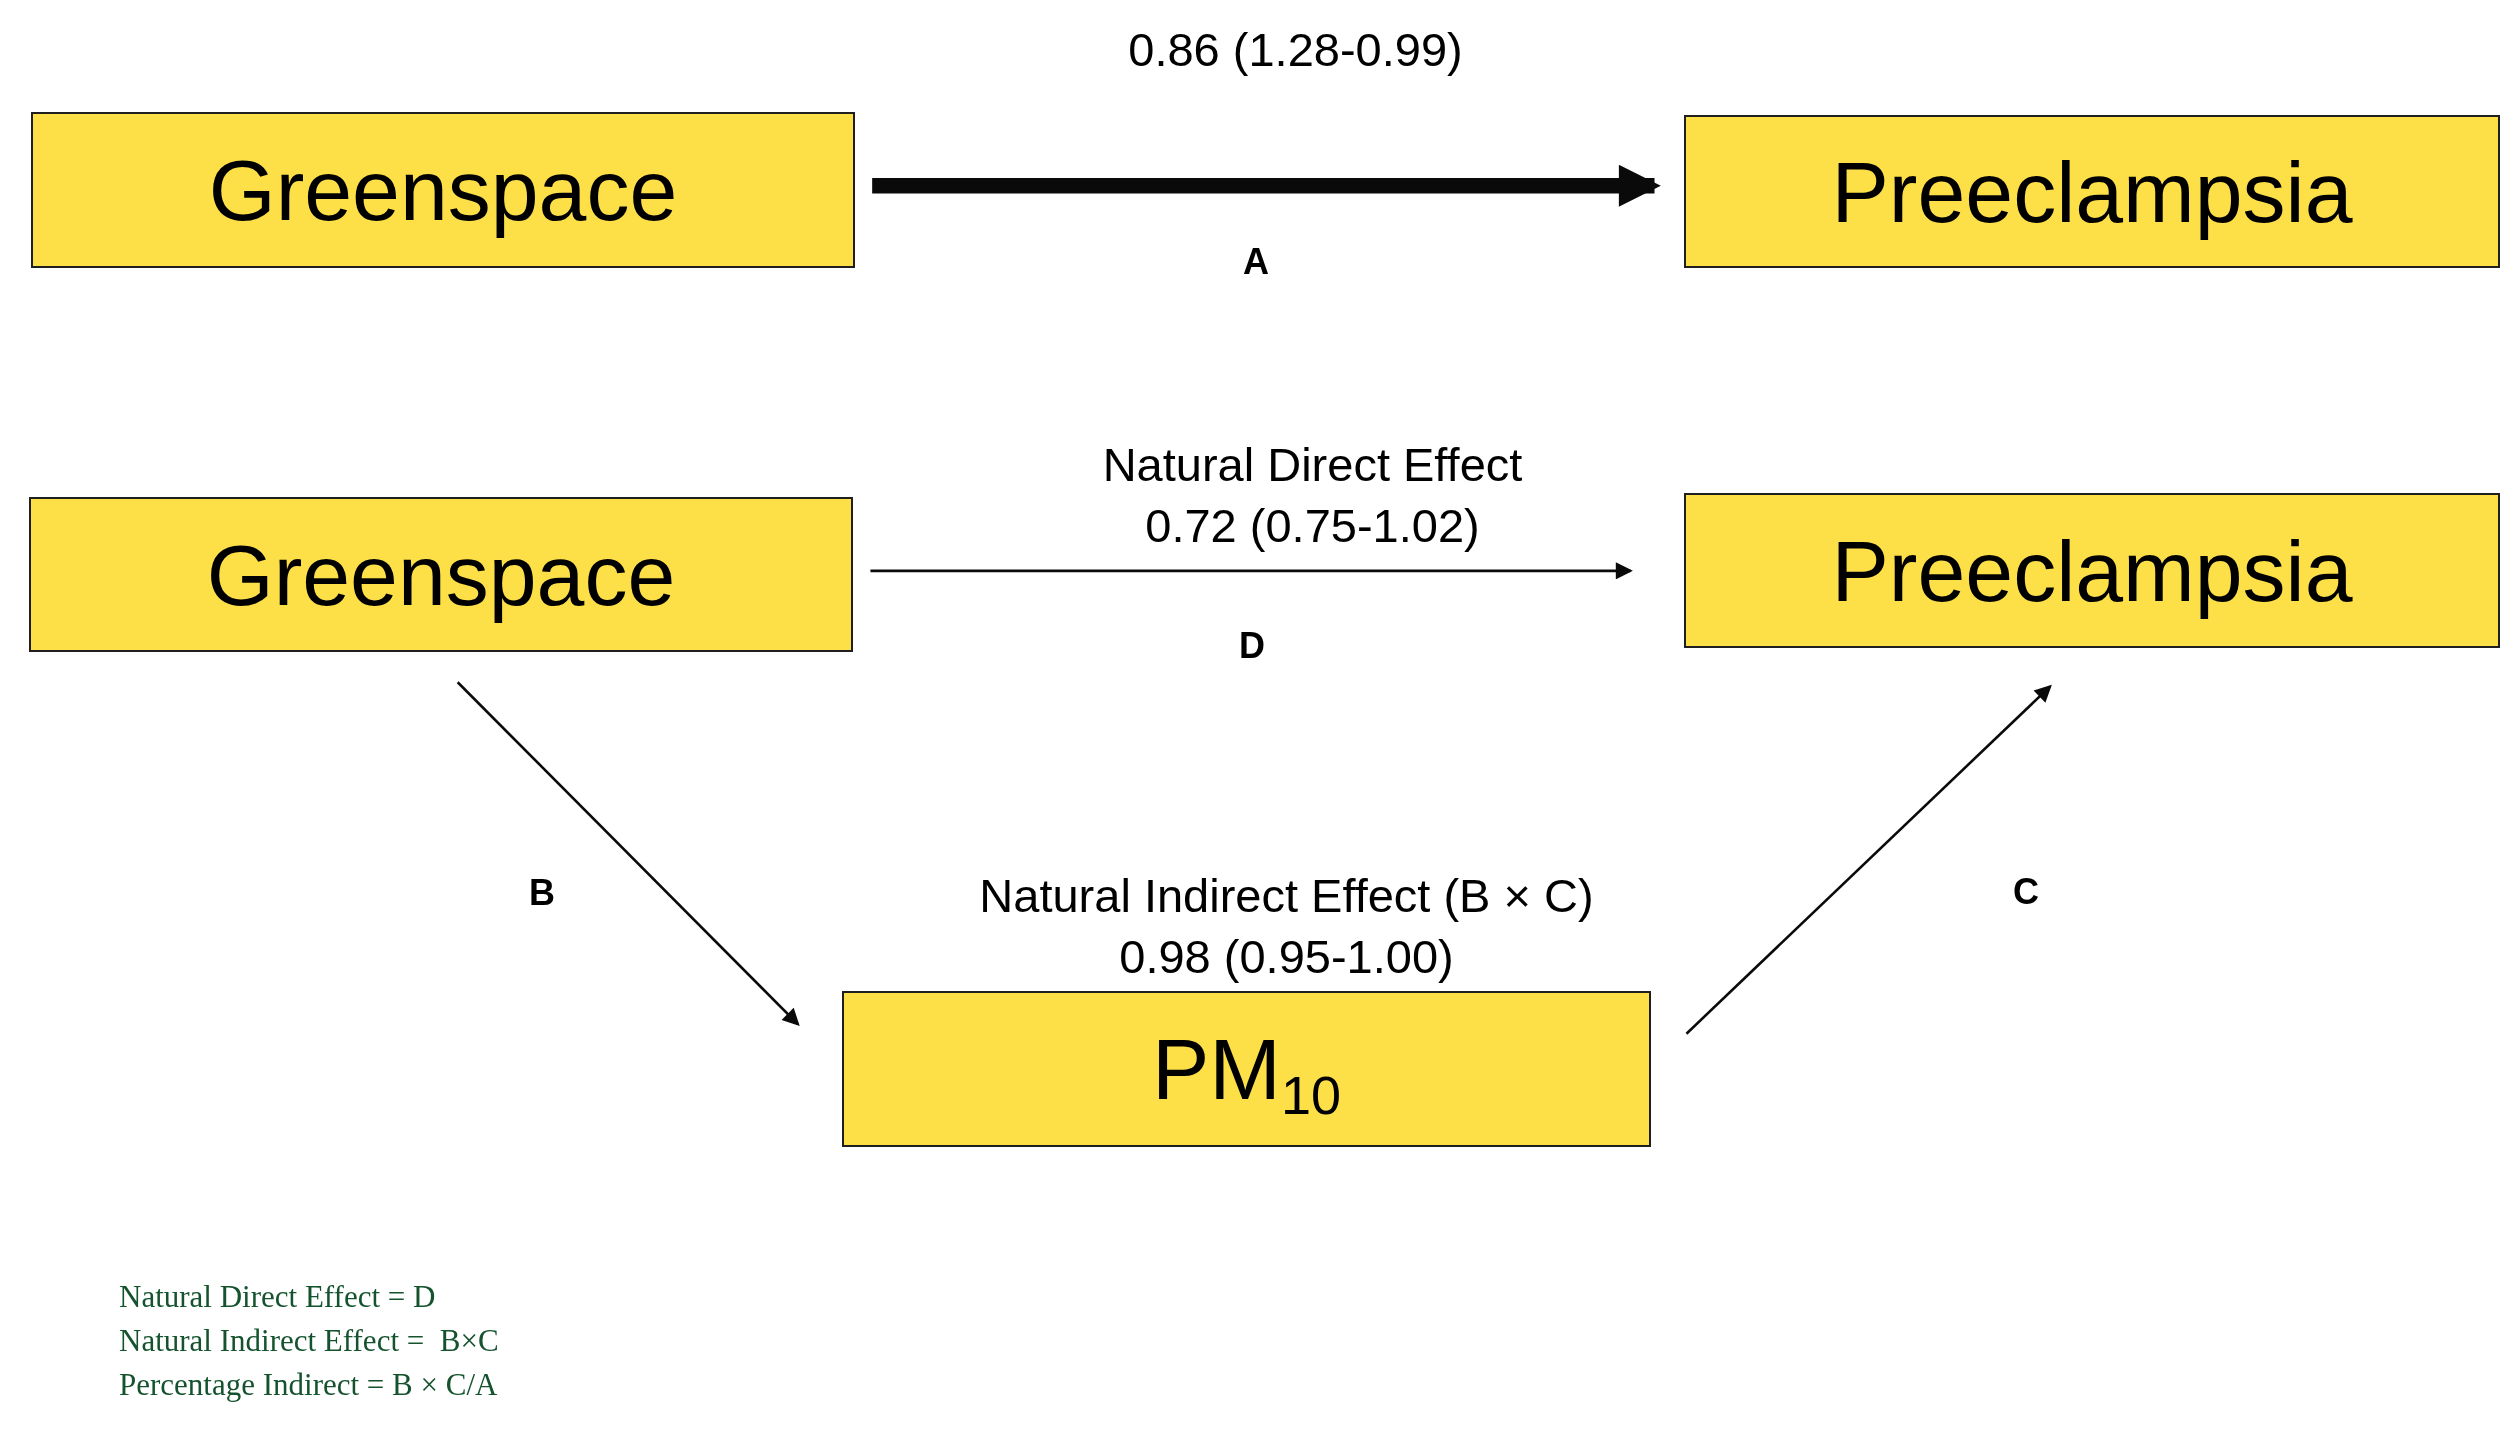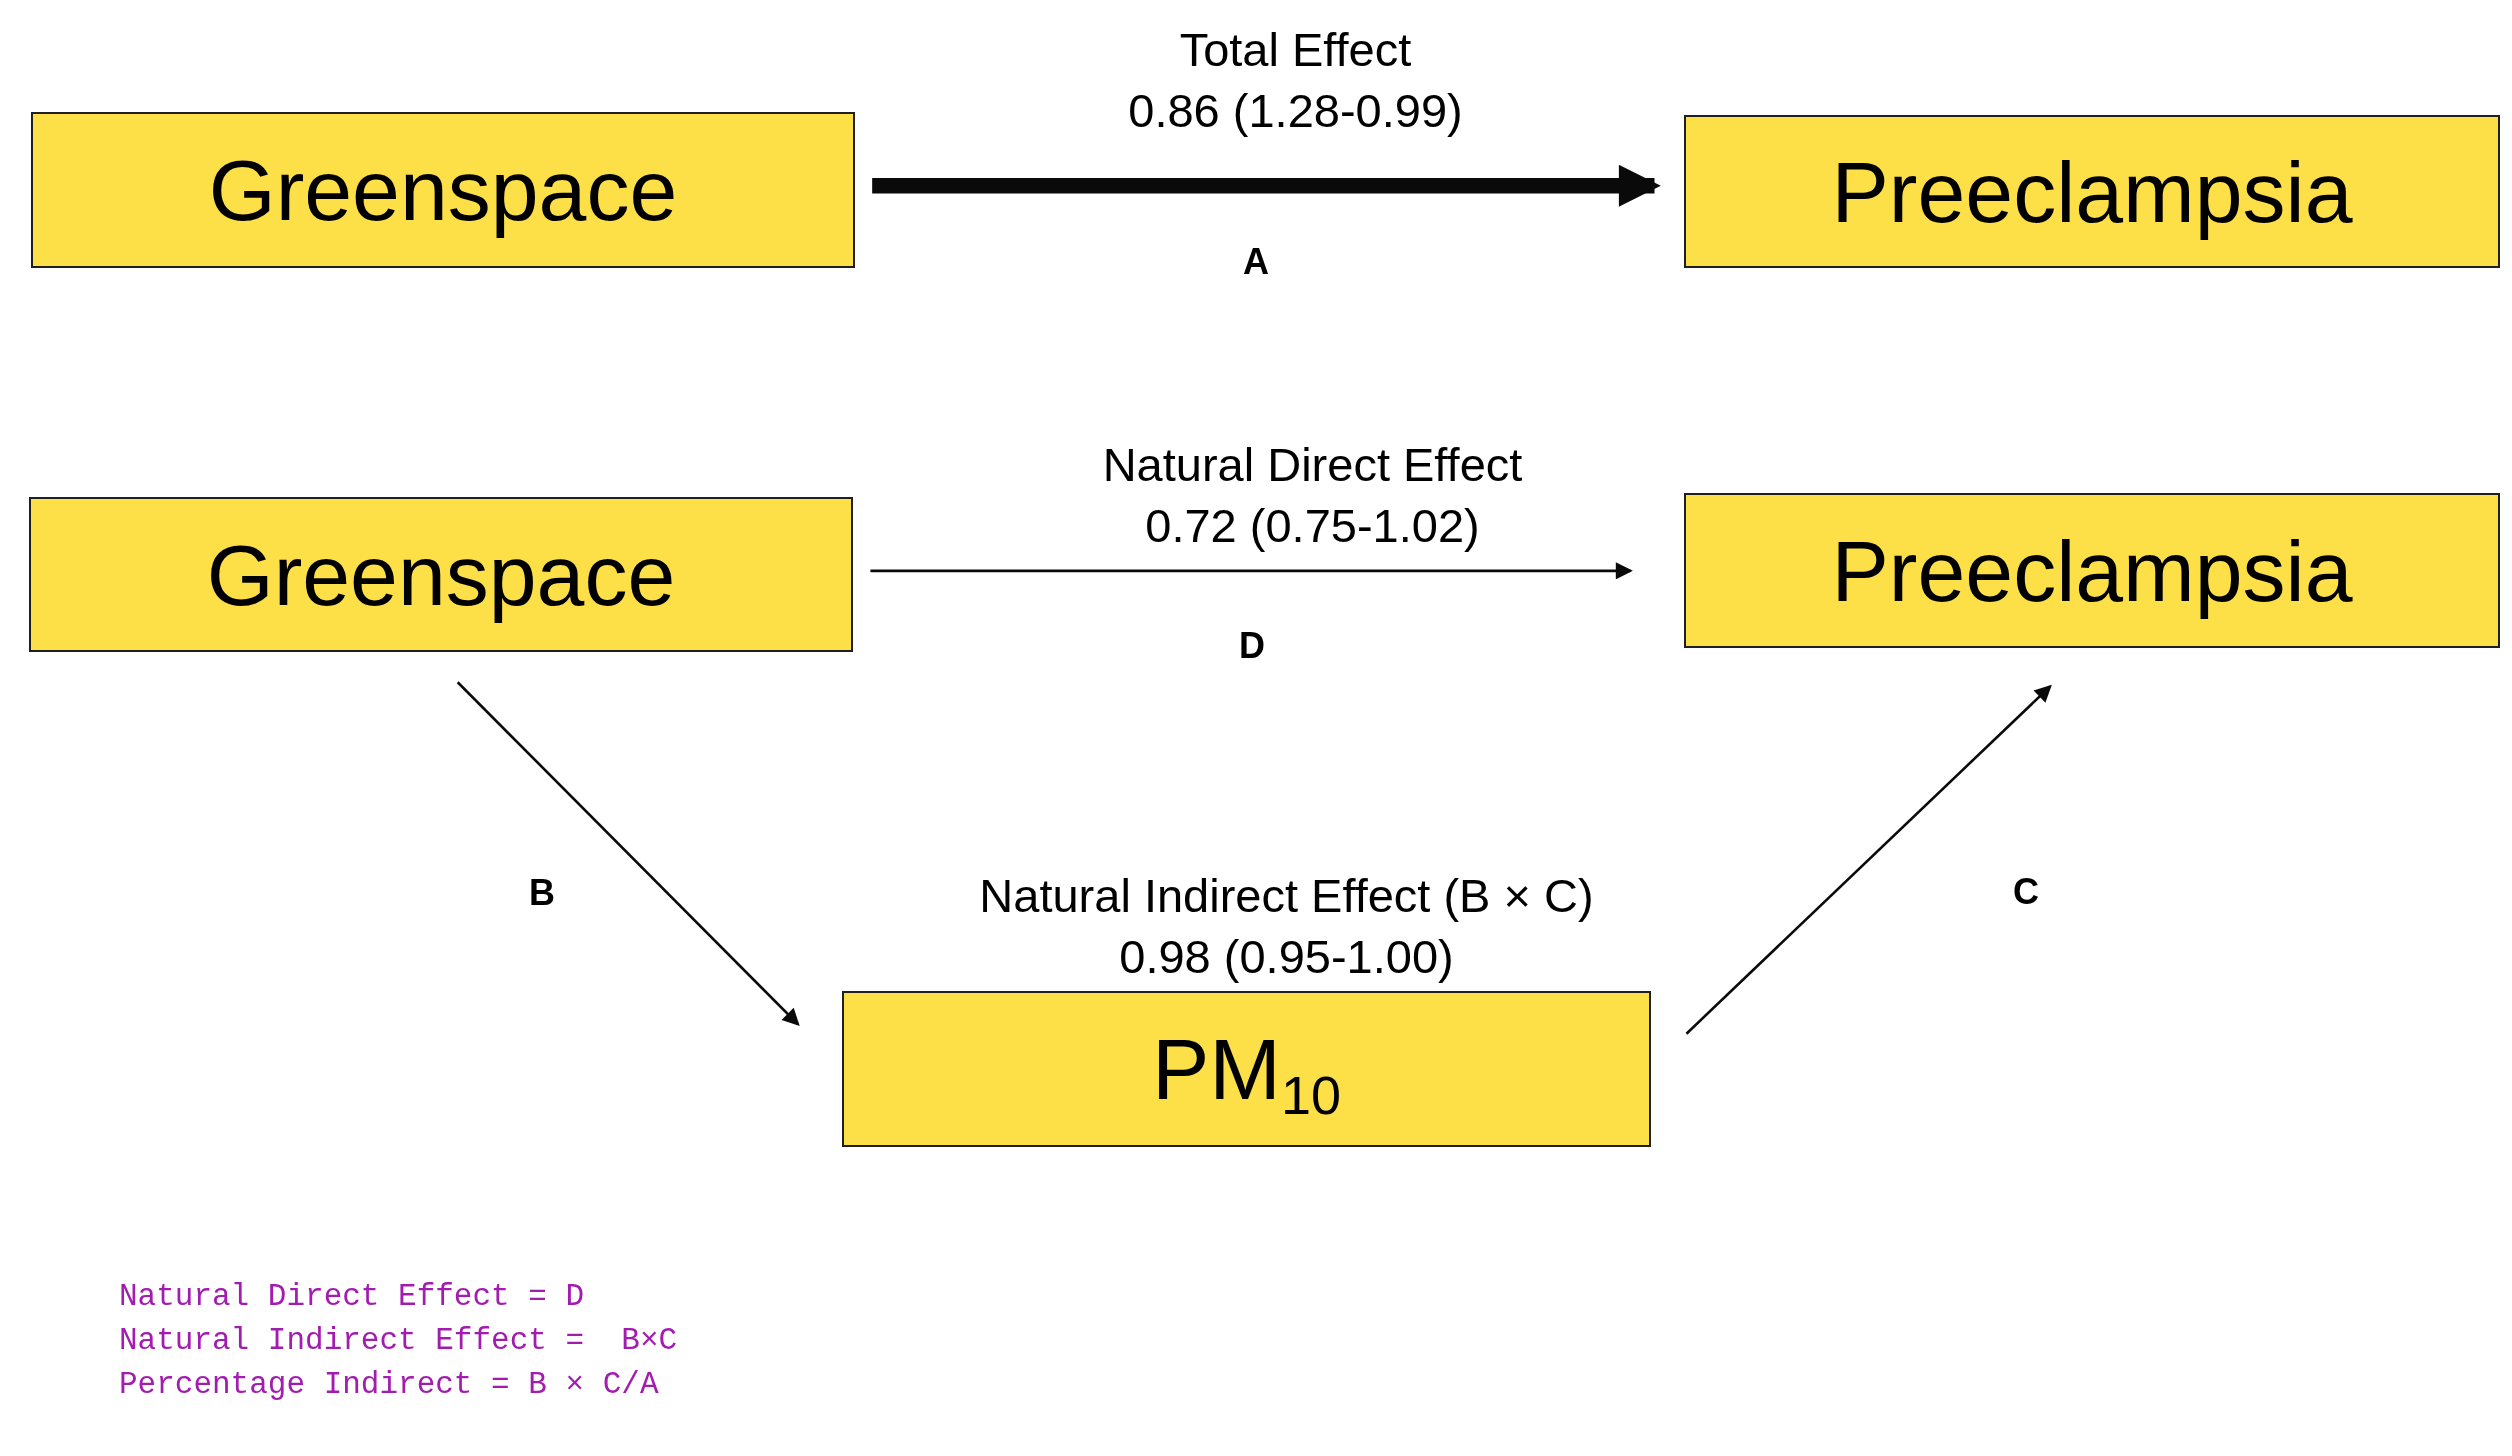--- a/index.html
+++ b/index.html
@@ -63,24 +63,24 @@
     line-height: 1;
   }
   #path-label-a { left: 1213px; top: 244px; }
   #path-label-d { left: 1209px; top: 628px; }
   #path-label-b { left: 499px;  top: 875px; }
   #path-label-c { left: 1983px; top: 874px; }
   .legend {
     position: absolute;
     left: 119px;
     top: 1275px;
-    font-family: Liberation Mono, monospace;
+    font-family: Liberation Serif, serif;
     font-size: 31px;
     line-height: 44px;
-    color: #a21caf;
+    color: #14532d;
   }
   .legend-line { white-space: pre; }
 </style>
 </head>
 <body>
 
 <div class="canvas">
 
   <svg class="arrow-layer" viewBox="0 0 2909 1686" xmlns="http://www.w3.org/2000/svg">
     <defs>
@@ -97,21 +97,20 @@
     <line x1="1953" y1="1197" x2="2374" y2="795" stroke-width="3" marker-end="url(#head-small)"></line>
   </svg>
 
   <div class="node" id="box-greenspace-total">
     <span>Greenspace</span>
   </div>
   <div class="node" id="box-preeclampsia-total">
     <span>Preeclampsia</span>
   </div>
   <div class="effect-label" id="total-effect-label">
-    <div>Total Effect</div>
     <div>0.86 (1.28-0.99)</div>
   </div>
   <div class="path-letter" id="path-label-a">A</div>
 
   <div class="node" id="box-greenspace-direct">
     <span>Greenspace</span>
   </div>
   <div class="node" id="box-preeclampsia-direct">
     <span>Preeclampsia</span>
   </div>

